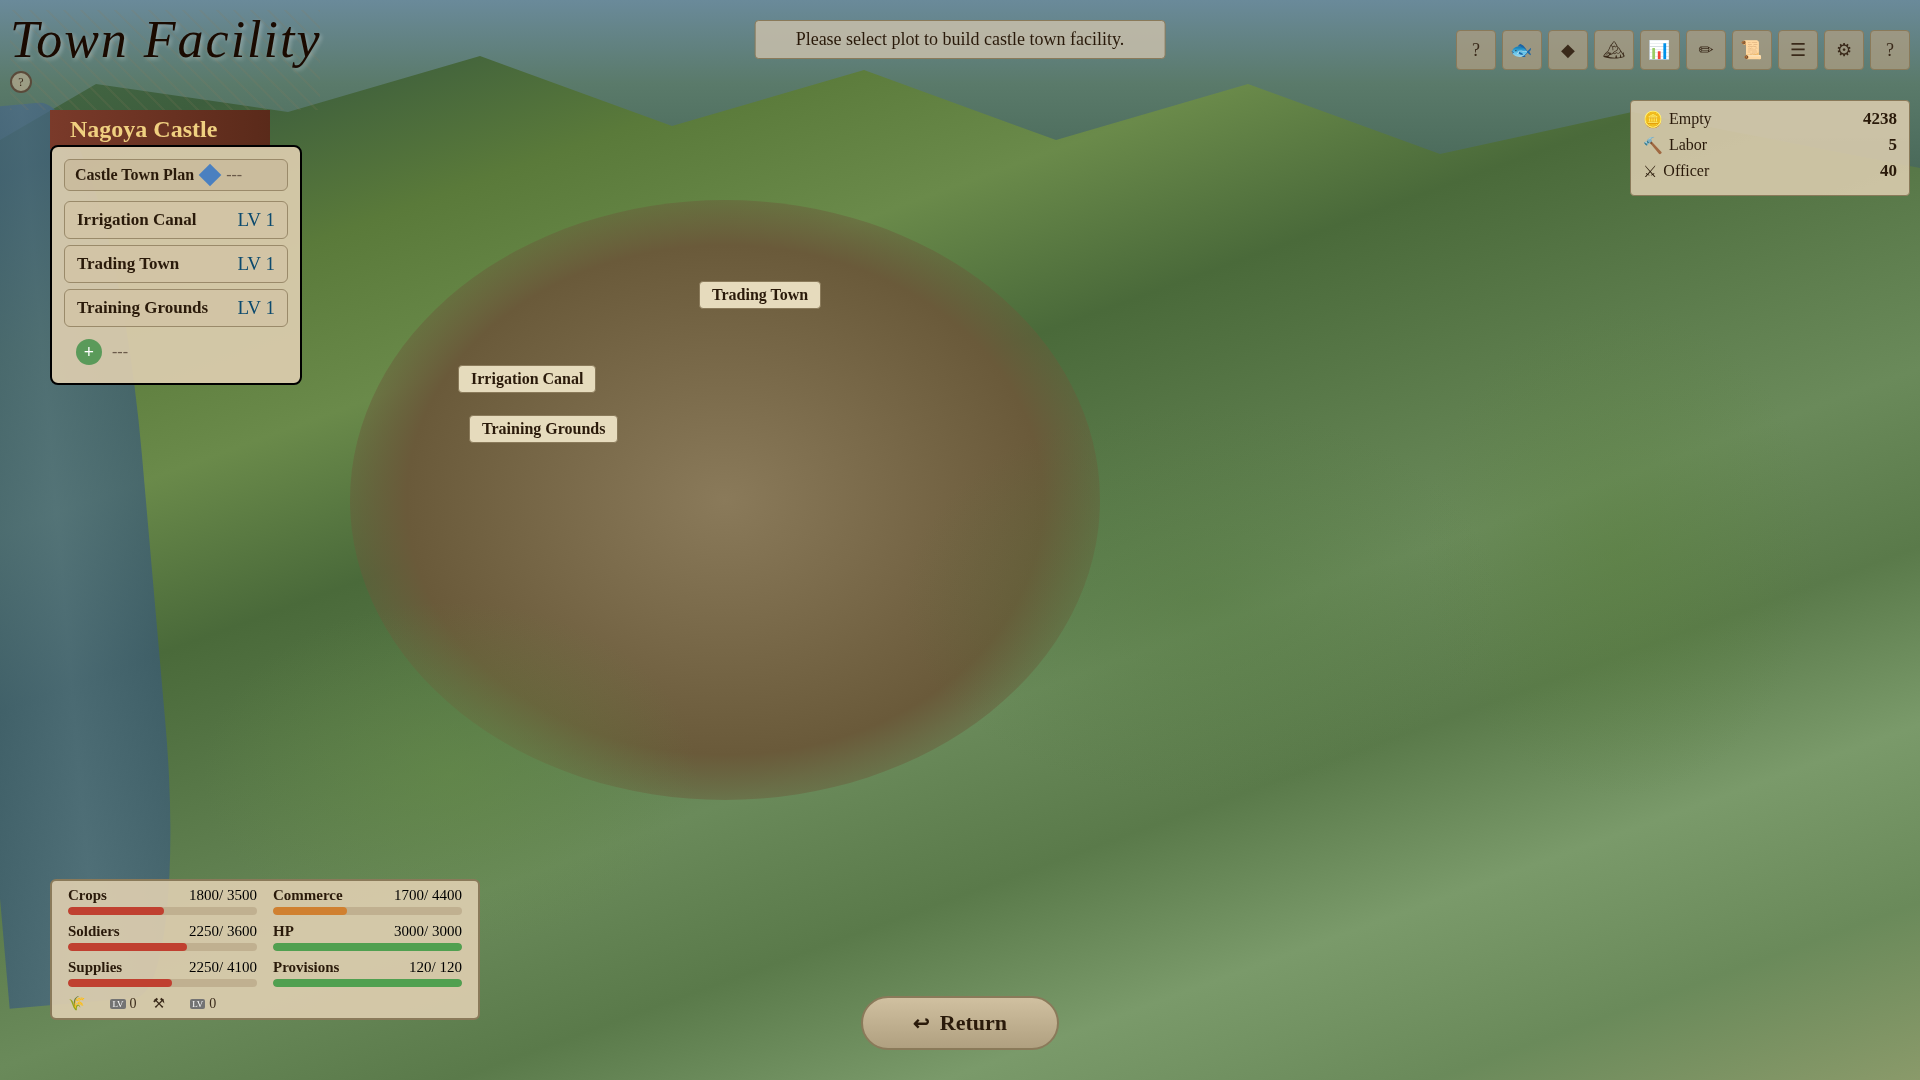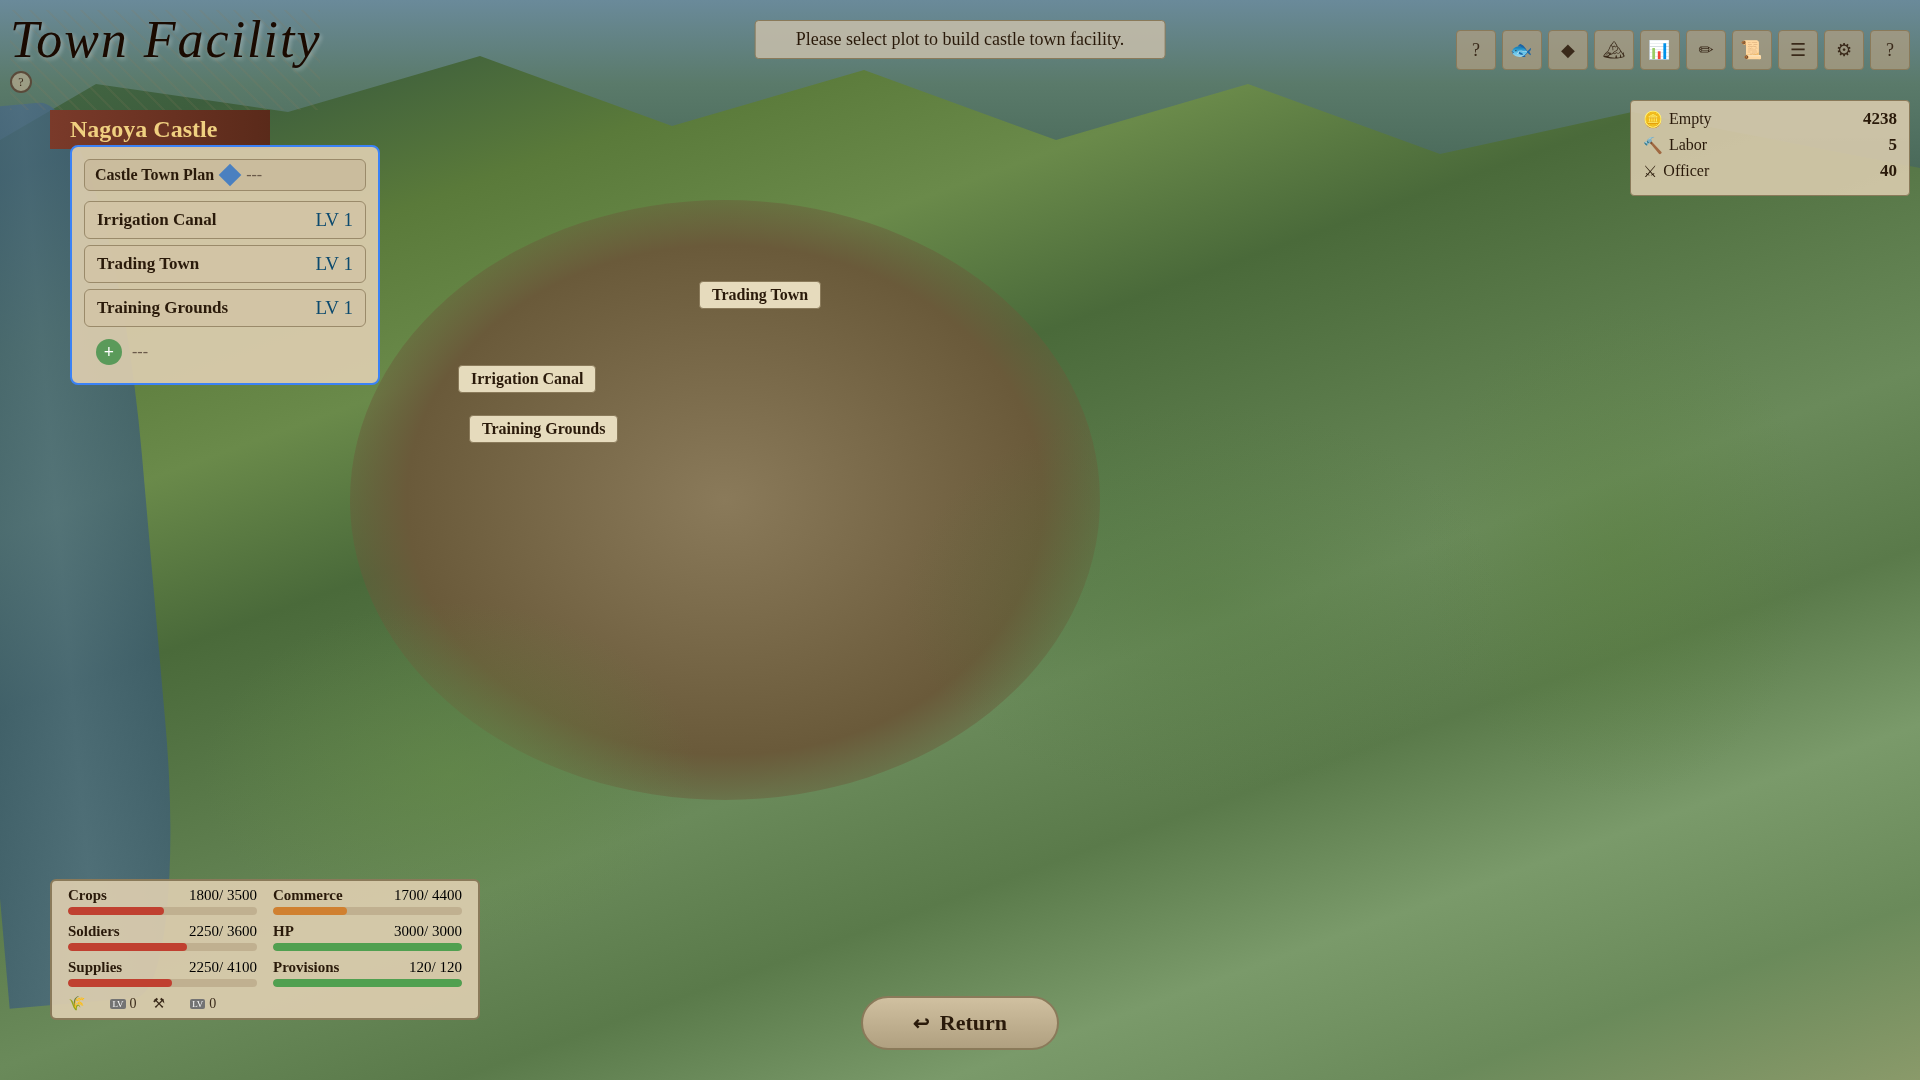--- a/index.html
+++ b/index.html
@@ -175,27 +175,26 @@
       font-weight: bold;
       z-index: 100;
       min-width: 220px;
     }
 
     
     #left-panel {
       position: absolute;
       top: 145px;
       left: 50px;
-      width: 310px;
+      width: 252px;
       background: rgba(220, 205, 175, 0.92);
-      border: 2px solid #3b82f6;
+      border: 2px solid #000000;
       border-radius: 8px;
       padding: 12px;
       z-index: 100;
-      margin-left: 20px;
     }
 
     #castle-town-plan-row {
       display: flex;
       align-items: center;
       gap: 8px;
       margin-bottom: 10px;
       background: rgba(200, 185, 155, 0.8);
       border: 1px solid #9a8a6a;
       border-radius: 6px;

